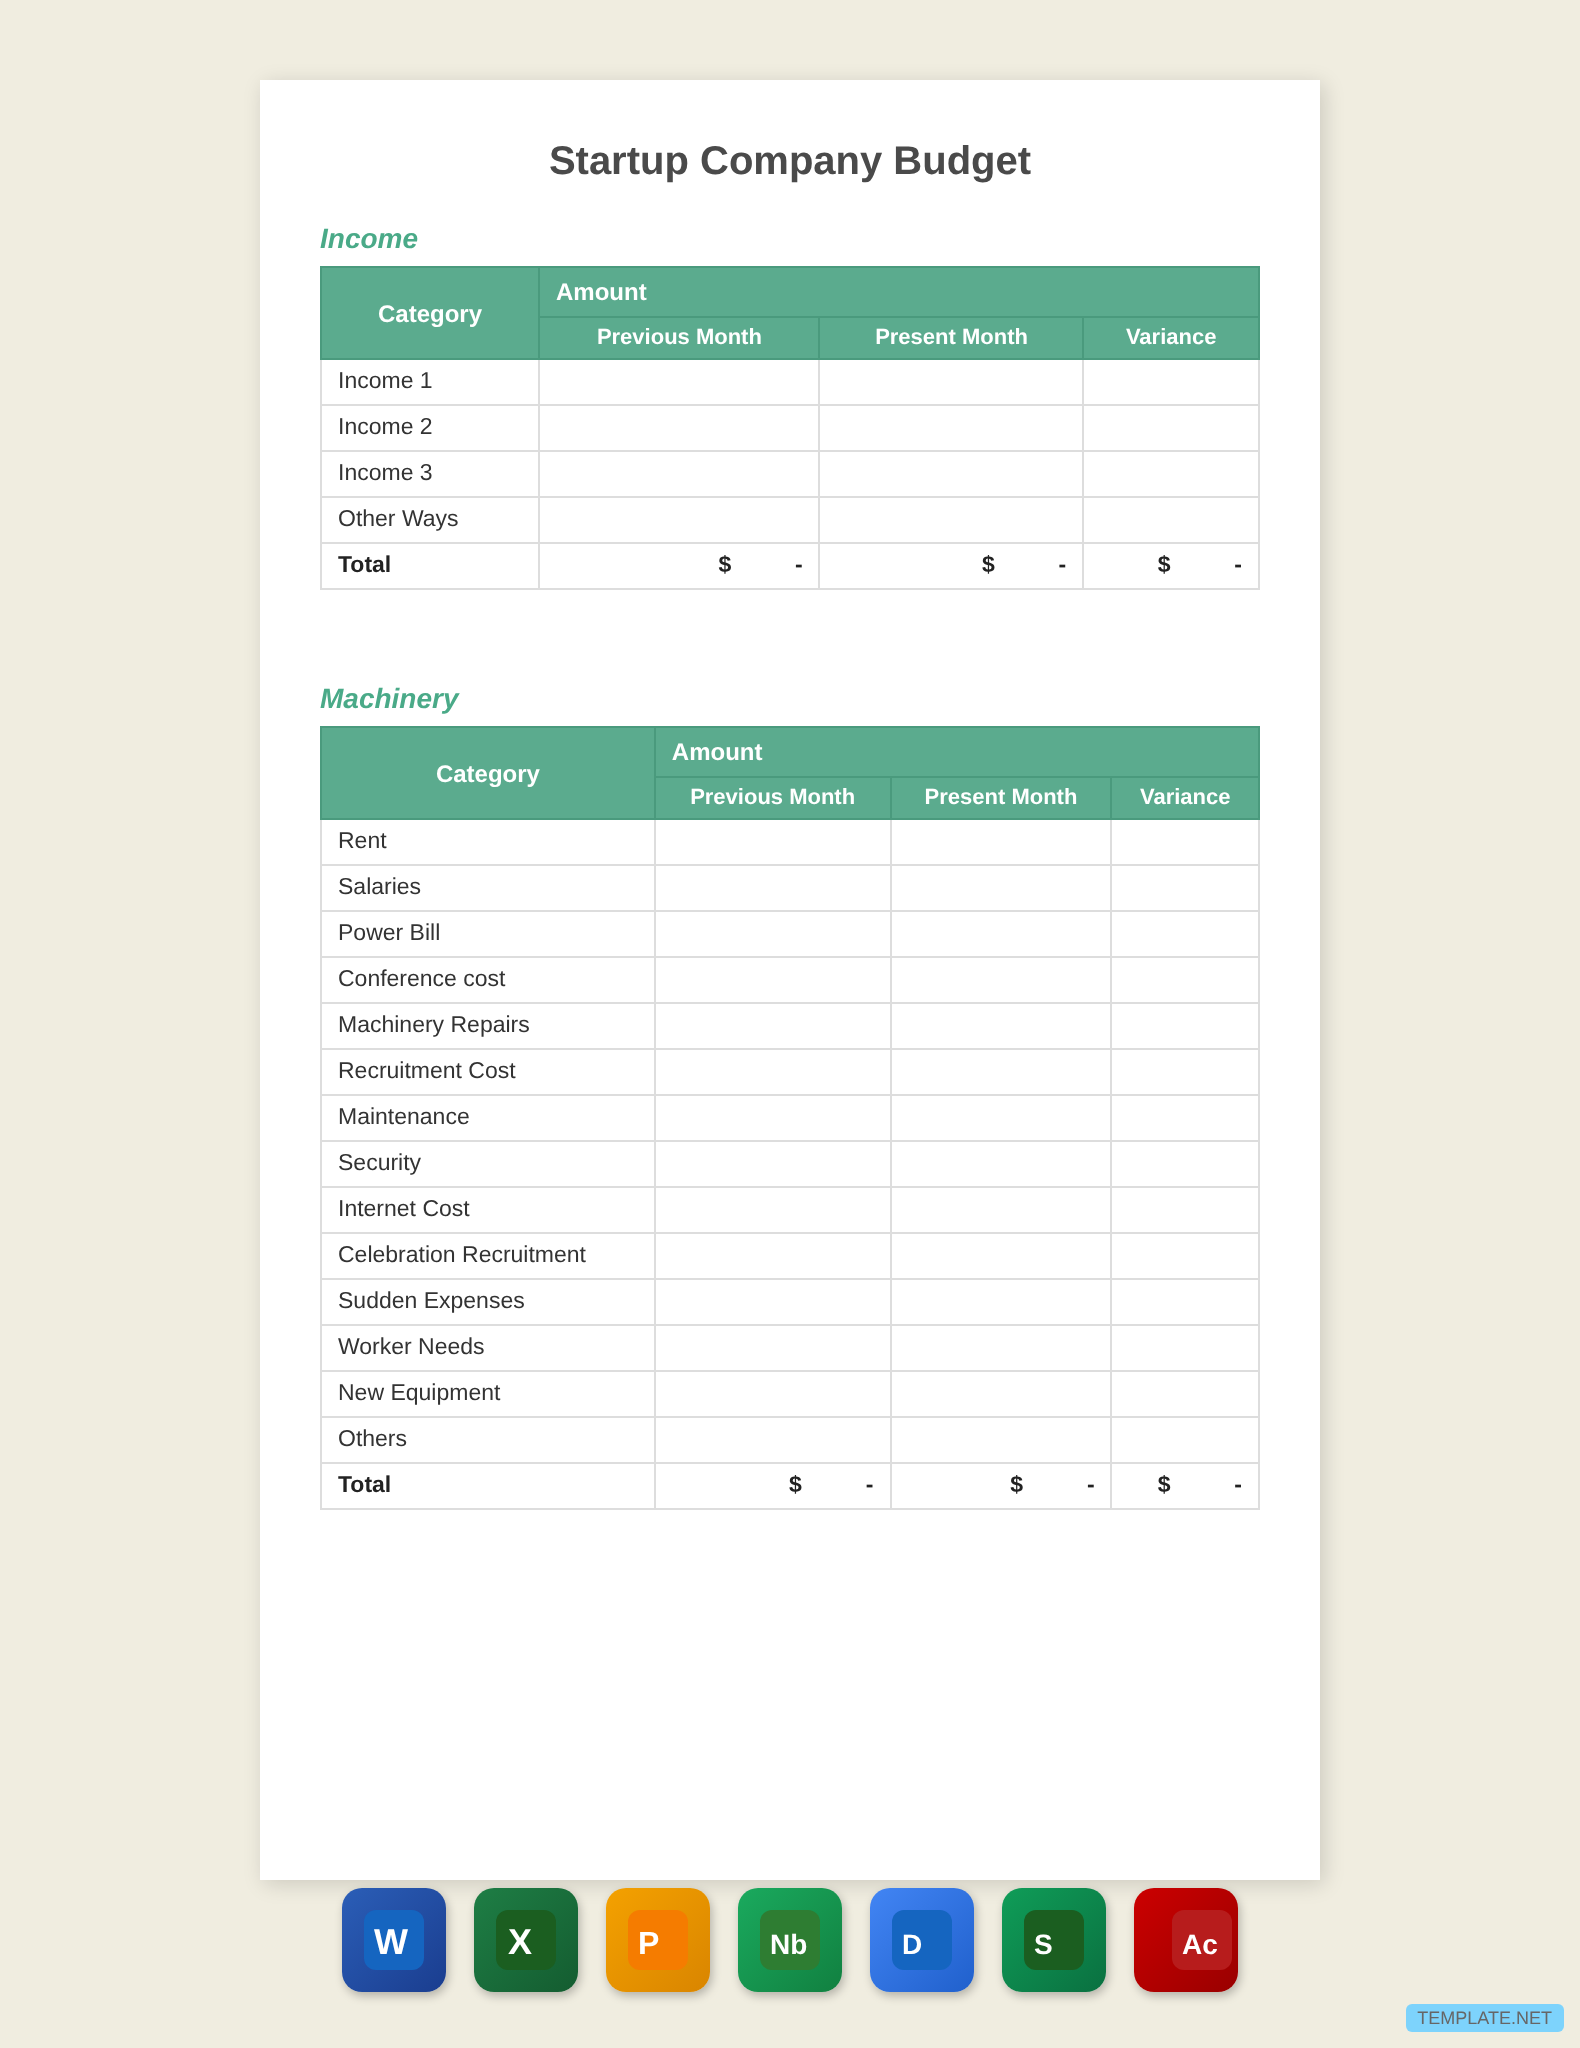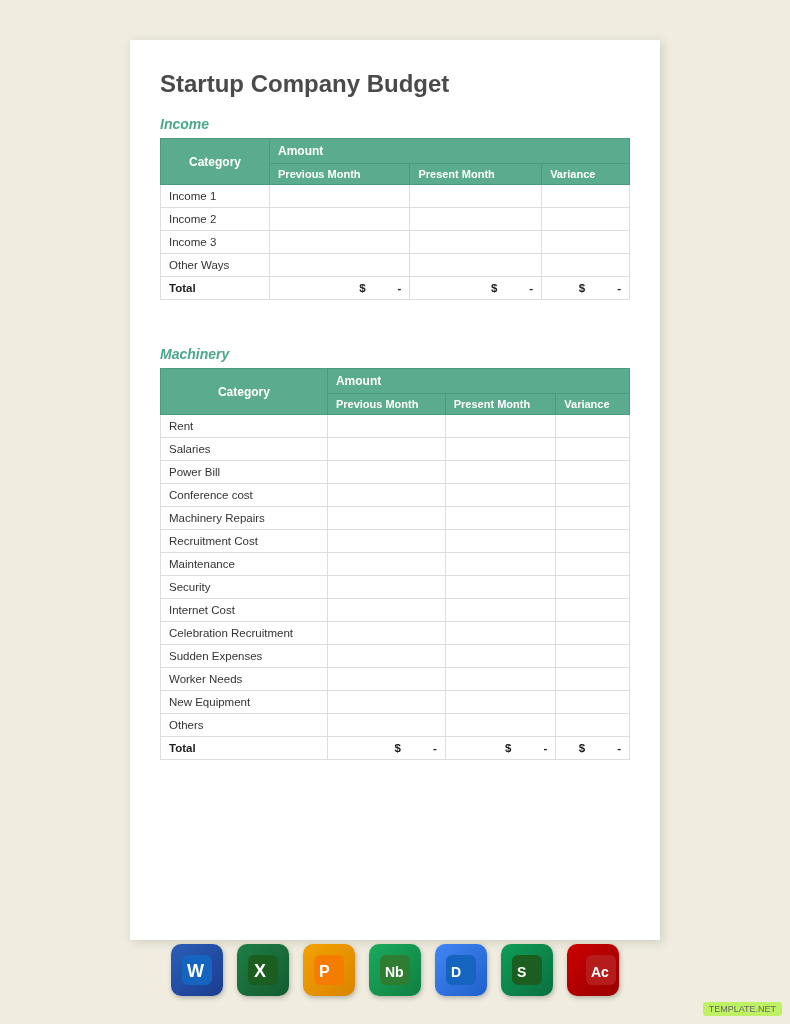--- a/index.html
+++ b/index.html
@@ -18,24 +18,25 @@
       top: 40px;
       left: 130px;
       width: 530px;
       height: 900px;
       background: #ffffff;
       box-shadow: 2px 2px 10px rgba(0,0,0,0.15);
       padding: 30px 30px 30px 30px;
     }
 
     .doc-title {
-      font-size: 24px;
+      font-size: 20px;
       font-weight: bold;
       color: #4a4a4a;
       margin-bottom: 18px;
+      text-align: center;
     }
 
     .section-title {
       font-size: 14px;
       font-weight: bold;
       color: #4aaa88;
       margin-bottom: 6px;
       margin-top: 10px;
       font-style: italic;
     }
@@ -57,20 +58,21 @@
 
     .header-row-top td.category-cell {
       text-align: center;
       vertical-align: middle;
     }
 
     .header-row-sub td {
       background-color: #5bab8e;
       color: #ffffff;
       font-weight: bold;
+      text-align: center;
       padding: 4px 8px;
       border: 1px solid #4a9a7d;
       font-size: 11px;
     }
 
     .data-row td {
       padding: 5px 8px;
       border: 1px solid #dddddd;
       color: #333333;
       font-size: 11.5px;
@@ -126,21 +128,21 @@
     .icon-pages { background: linear-gradient(135deg, #f4a100, #d98500); }
     .icon-numbers { background: linear-gradient(135deg, #1aaa5e, #118040); }
     .icon-docs { background: linear-gradient(135deg, #4285f4, #2060cc); }
     .icon-sheets { background: linear-gradient(135deg, #0f9d58, #0a7040); }
     .icon-acrobat { background: linear-gradient(135deg, #cc0000, #990000); padding-left: 16px; }
 
     .template-badge {
       position: absolute;
       bottom: 8px;
       right: 8px;
-      background: #bef264;
+      background: #7dd3fc;
       color: #666666;
       font-size: 9px;
       padding: 2px 6px;
       border-radius: 3px;
     }
   </style>
 </head>
 <body>
 
 <div class="page-container">

